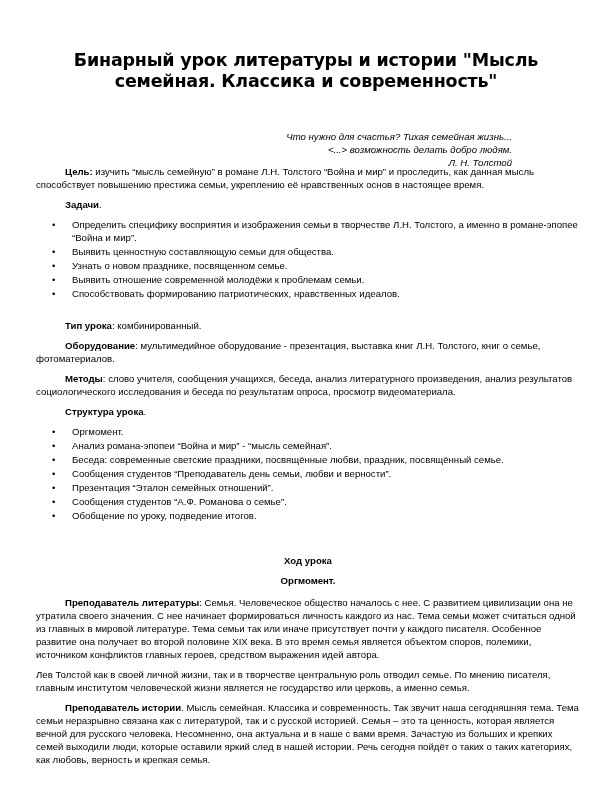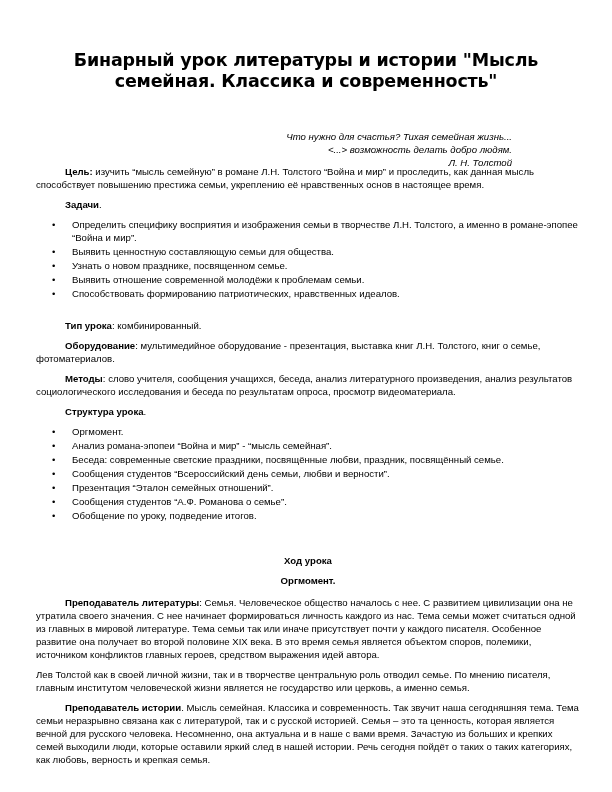--- a/index.html
+++ b/index.html
@@ -58,21 +58,21 @@
 
     <p><b>Оборудование</b><span>: мультимедийное оборудование - презентация, выставка книг Л.Н. Толстого, книг о семье, фотоматериалов.</span></p>
 
     <p><b>Методы</b><span>: слово учителя, сообщения учащихся, беседа, анализ литературного произведения, анализ результатов социологического исследования и беседа по результатам опроса, просмотр видеоматериала.</span></p>
 
     <p><b>Структура урока</b><span>.</span></p>
     <ul>
       <li>Оргмомент.</li>
       <li>Анализ романа-эпопеи “Война и мир” - “мысль семейная”.</li>
       <li>Беседа: современные светские праздники, посвящённые любви, праздник, посвящённый семье.</li>
-      <li>Сообщения студентов “Всероссийский день семьи, любви и верности”.</li>
+      <li>Сообщения студентов “Преподаватель день семьи, любви и верности”.</li>
       <li>Презентация “Эталон семейных отношений”.</li>
       <li>Сообщения студентов “А.Ф. Романова о семье”.</li>
       <li>Обобщение по уроку, подведение итогов.</li>
     </ul>
 
     <div class="center">Ход урока</div>
     <div class="center2">Оргмомент.</div>
 
     <p><b>Преподаватель литературы</b><span>: Семья. Человеческое общество началось с нее. С развитием цивилизации она не утратила своего значения. С нее начинает формироваться личность каждого из нас. Тема семьи может считаться одной из главных в мировой литературе. Тема семьи так или иначе присутствует почти у каждого писателя. Особенное развитие она получает во второй половине XIX века. В это время семья является объектом споров, полемики, источником конфликтов главных героев, средством выражения идей автора.</span></p>
 

